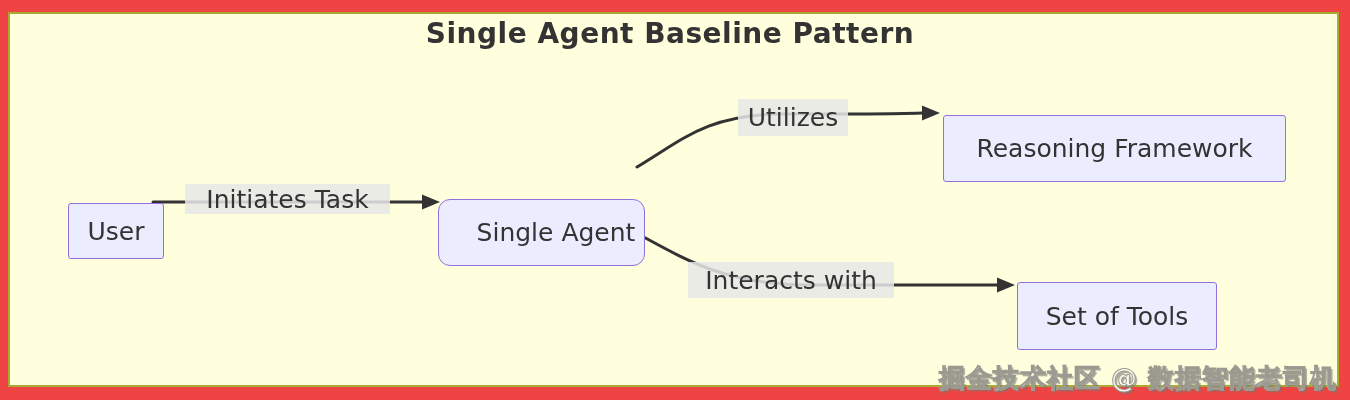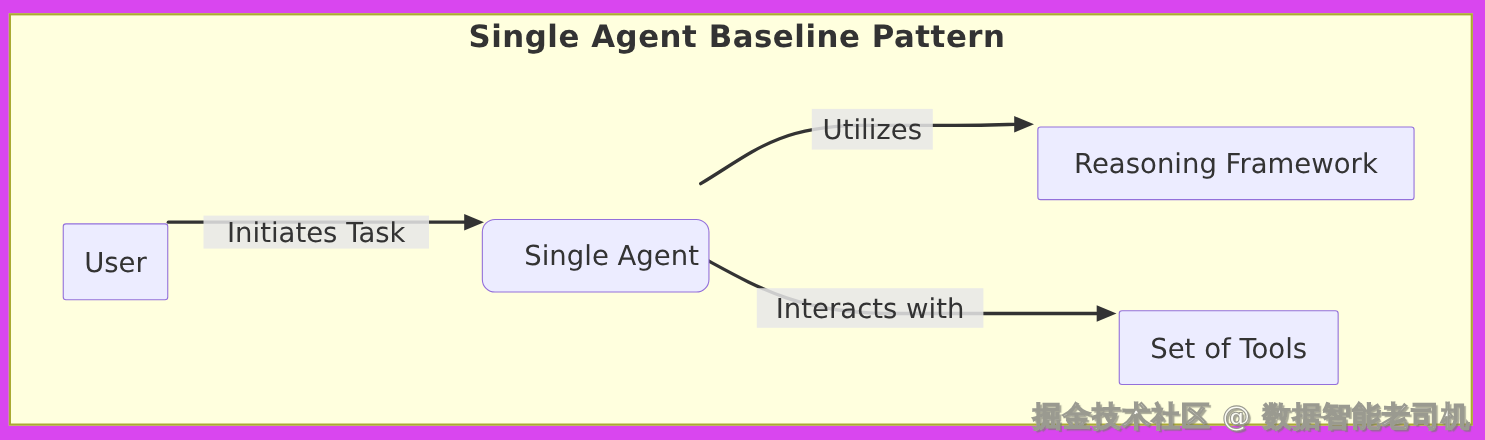--- a/index.html
+++ b/index.html
@@ -1,20 +1,20 @@
 <!DOCTYPE html>
 <html><head>
 <meta charset="utf-8">
 <style>
   html, body { margin: 0; padding: 0; background: #ffffff; }
   .canvas {
     position: relative;
     width: 1350px;
     height: 400px;
-    background: #d946ef;
+    background: #ef4444;
     overflow: hidden;
     font-family: "DejaVu Sans", "Liberation Sans", sans-serif;
     color: #333333;
   }
   .paper {
     position: absolute;
     left: 8px; top: 12px;
     width: 1331px; height: 375px;
     box-sizing: border-box;
     background: #ffffde;
@@ -95,27 +95,27 @@
     <path class="edge-path" d="M153 202 L423 202"></path>
     <polygon class="arrowhead" points="422,194.5 440,202 422,209.5"></polygon>
 
     <path class="edge-path" d="M637 167 C685 138, 706 116, 778 114 L868 114 C894 114 906 113.5 922 113"></path>
     <polygon class="arrowhead" points="922,105.5 940,113 922,120.5"></polygon>
 
     <path class="edge-path" d="M640 235 C688 261, 726 284, 806 285 L997 285"></path>
     <polygon class="arrowhead" points="997,277.5 1015,285 997,292.5"></polygon>
   </svg>
 
-  <div class="edge-label" style="left:185px; top:184px; width:205px; height:30px;margin-top:12px;">Initiates Task</div>
+  <div class="edge-label" style="left:185px; top:184px; width:205px; height:30px;">Initiates Task</div>
 
   <div class="edge-label" style="left:738px; top:99px; width:110px; height:37px;">Utilizes</div>
 
   <div class="edge-label" style="left:688px; top:262px; width:206px; height:36px;">Interacts with</div>
 
-  <div class="node rect" style="left:57px; top:171px; width:96px; height:70px;">
+  <div class="node rect" style="left:68px; top:171px; width:96px; height:56px;">
     <span>User</span>
   </div>
 
   <div class="node rounded" style="left:438px; top:167px; width:207px; height:67px;">
     <span>Single Agent</span>
   </div>
 
   <div class="node rect" style="left:943px; top:83px; width:343px; height:67px;">
     <span>Reasoning Framework</span>
   </div>

